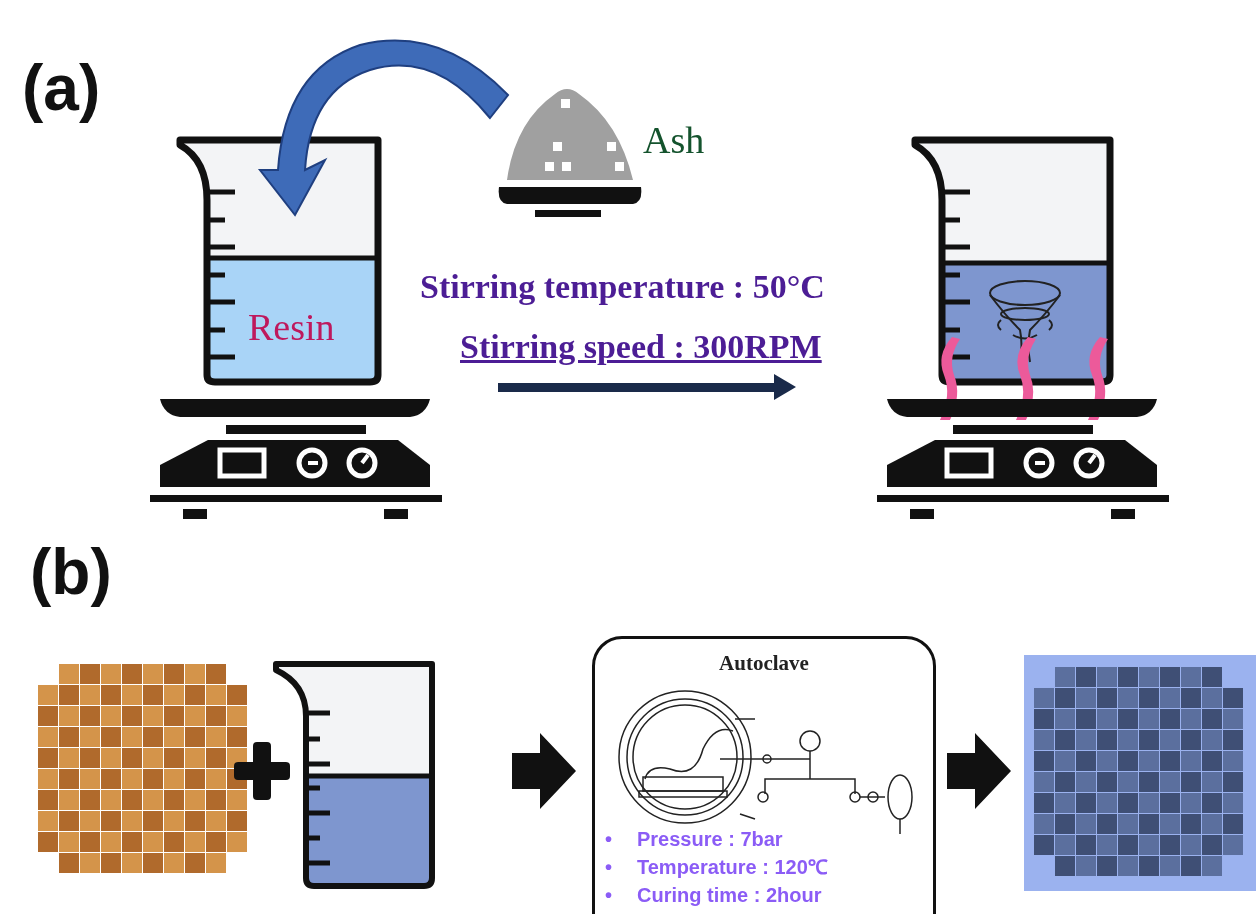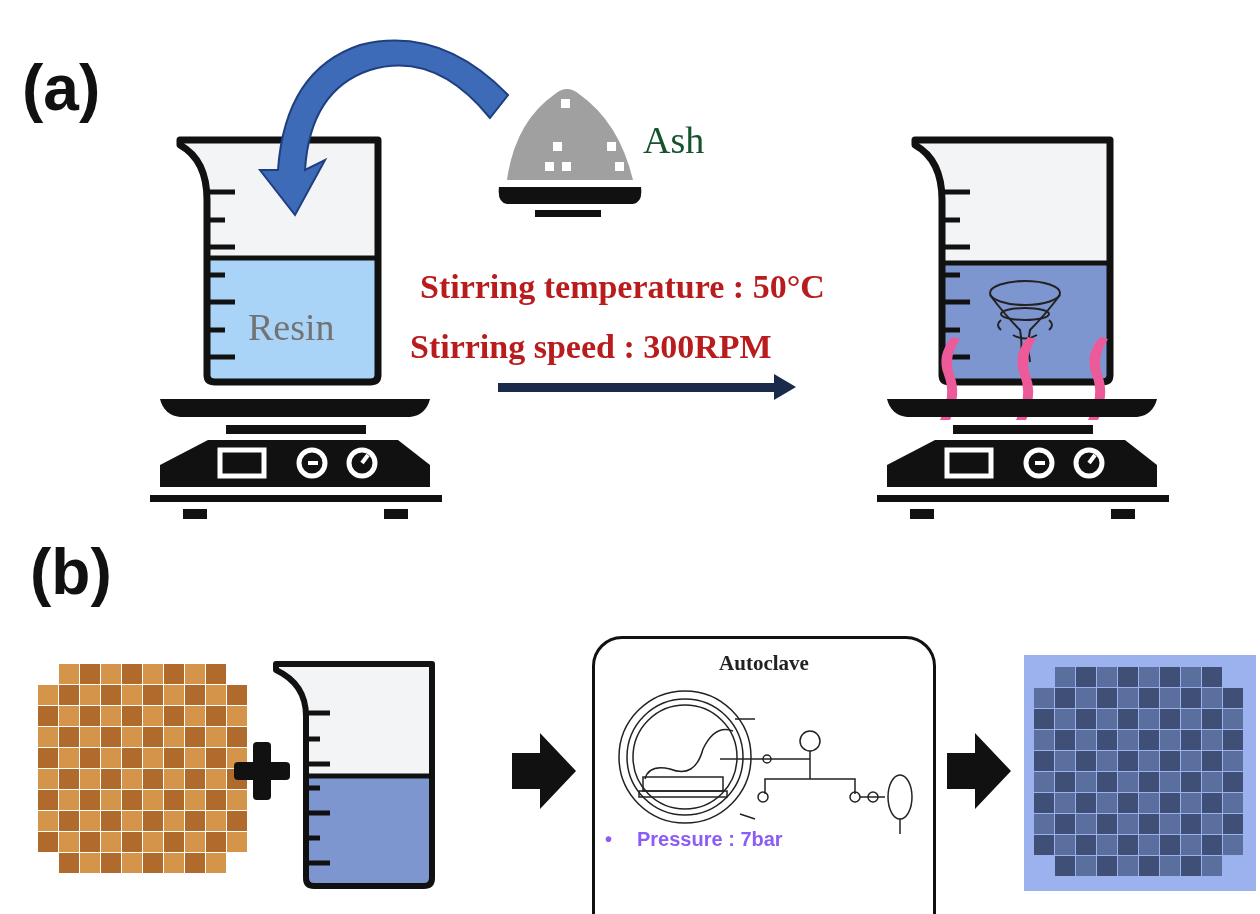--- a/index.html
+++ b/index.html
@@ -1,20 +1,20 @@
 <!DOCTYPE html>
 <html><head>
 <meta charset="utf-8">
 <style>
   html, body { margin: 0; padding: 0; background: #ffffff; }
   body { width: 1260px; height: 914px; position: relative; overflow: hidden; font-family: "Liberation Sans", sans-serif; }
   .abs { position: absolute; }
   .panel-label { font-family: "Liberation Sans", sans-serif; font-weight: bold; font-size: 64px; color: #111; line-height: 1; }
   .serif { font-family: "Liberation Serif", serif; }
-  .cond-text { font-family: "Liberation Serif", serif; font-weight: bold; font-size: 34px; color: #b91c1c; white-space: nowrap; }
+  .cond-text { font-family: "Liberation Serif", serif; font-weight: bold; font-size: 34px; color: #4c1d95; white-space: nowrap; }
   .autoclave-box { border: 3px solid #111; border-radius: 30px; background: #fff; box-sizing: border-box; }
   .autoclave-title { font-family: "Liberation Serif", serif; font-weight: bold; font-size: 21px; color: #222; text-align: center; }
   .ac-list { font-family: "Liberation Sans", sans-serif; font-weight: bold; font-size: 20px; color: #8b5cf6; margin: 0; padding: 0; list-style: none; }
   .ac-list li { position: relative; padding-left: 36px; line-height: 28px; white-space: nowrap; }
   .ac-list li::before { content: "•"; position: absolute; left: 4px; top: 0; }
   svg { position: absolute; overflow: visible; }
 </style>
 </head>
 <body>
 
@@ -28,21 +28,21 @@
   <g stroke="#111" stroke-width="5">
     <line x1="37" y1="62" x2="65" y2="62"></line>
       <line x1="37" y1="90" x2="55" y2="90"></line>
     <line x1="37" y1="117" x2="65" y2="117"></line>
       <line x1="37" y1="145" x2="55" y2="145"></line>
     <line x1="37" y1="172" x2="65" y2="172"></line>
       <line x1="37" y1="200" x2="55" y2="200"></line>
     <line x1="37" y1="227" x2="65" y2="227"></line>
   </g>
 </svg>
-<div class="abs serif" style="left:248px;top:305px;font-size:38px;color:#737373;">Resin</div>
+<div class="abs serif" style="left:248px;top:305px;font-size:38px;color:#be185d;">Resin</div>
 
 <svg style="left:148px;top:395px;" width="300" height="130" viewBox="0 0 300 130">
   <path d="M12 4 H282 Q278 20 262 22 H32 Q16 20 12 4 Z" fill="#111"></path>
   <rect x="78" y="30" width="140" height="9" fill="#111"></rect>
   <path d="M60 45 H250 L282 70 V92 H12 V70 Z" fill="#111"></path>
   <rect x="72" y="55" width="44" height="26" fill="none" stroke="#fff" stroke-width="5"></rect>
   <circle cx="164" cy="68" r="13" fill="none" stroke="#fff" stroke-width="5"></circle>
   <path d="M170 68 H160" stroke="#fff" stroke-width="4"></path>
   <circle cx="214" cy="68" r="13" fill="none" stroke="#fff" stroke-width="5"></circle>
   <line x1="214" y1="68" x2="220" y2="60" stroke="#fff" stroke-width="4"></line>
@@ -64,21 +64,21 @@
     <rect x="50" y="80" width="9" height="9"></rect>
     <rect x="67" y="80" width="9" height="9"></rect>
     <rect x="120" y="80" width="9" height="9"></rect>
   </g>
   <path d="M4 105 H146 Q148 120 138 122 H12 Q2 120 4 105 Z" fill="#111"></path>
   <rect x="40" y="128" width="66" height="7" fill="#111"></rect>
 </svg>
 <div class="abs serif" style="left:643px;top:118px;font-size:38px;color:#14532d;">Ash</div>
 
 <div class="abs cond-text" style="left:420px;top:268px;">Stirring temperature : 50°C</div>
-<div class="abs cond-text" style="left:410px;top:328px;">Stirring speed : 300RPM</div>
+<div class="abs cond-text" style="left:460px;top:328px;text-decoration:underline;">Stirring speed : 300RPM</div>
 
 <svg style="left:498px;top:372px;" width="300" height="30" viewBox="0 0 300 30">
   <rect x="0" y="11" width="280" height="9" fill="#1a2a4a"></rect>
   <polygon points="276,2 298,15 276,28" fill="#1a2a4a"></polygon>
 </svg>
 
 <svg style="left:905px;top:130px;" width="250" height="260" viewBox="0 0 250 260">
   <path d="M10 10 H205 V245 Q205 252 197 252 H45 Q37 252 37 245 V70 Q37 30 10 15 Z" fill="#f3f4f6"></path>
   <rect x="37" y="133" width="168" height="119" rx="8" fill="#7e96cf"></rect>
   <path d="M10 10 H205 V245 Q205 252 197 252 H45 Q37 252 37 245 V70 Q37 30 10 15 Z" fill="none" stroke="#111" stroke-width="7" stroke-linejoin="round"></path>
@@ -271,20 +271,22 @@
       <circle cx="258" cy="118" r="5"></circle>
       <line x1="245" y1="118" x2="270" y2="118"></line>
       <ellipse cx="285" cy="118" rx="12" ry="22"></ellipse>
       <path d="M285 140 V155"></path>
       <line x1="120" y1="40" x2="140" y2="40"></line>
       <line x1="125" y1="135" x2="140" y2="140"></line>
     </g>
   </svg>
   <ul class="ac-list abs" style="left:6px;top:186px;">
     <li>Pressure : 7bar</li>
+    <li>Temperature : 120℃</li>
+    <li>Curing time : 2hour</li>
   </ul>
 </div>
 
 <svg style="left:947px;top:733px;" width="66" height="80" viewBox="0 0 66 80">
   <polygon points="0,20 28,20 28,0 64,38 28,76 28,56 0,56" fill="#111"></polygon>
 </svg>
 
 <svg id="fabric-composite" style="left:1024px;top:655px;" width="232" height="236" viewBox="0 0 232 236">
     <rect x="0" y="0" width="100%" height="100%" fill="#9bb2ef"></rect>
     <rect x="31" y="12" width="20" height="20" fill="#5b6f9e"></rect>

